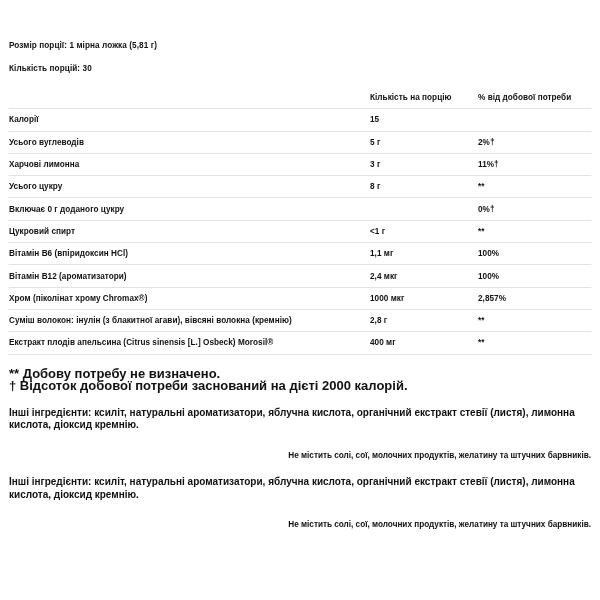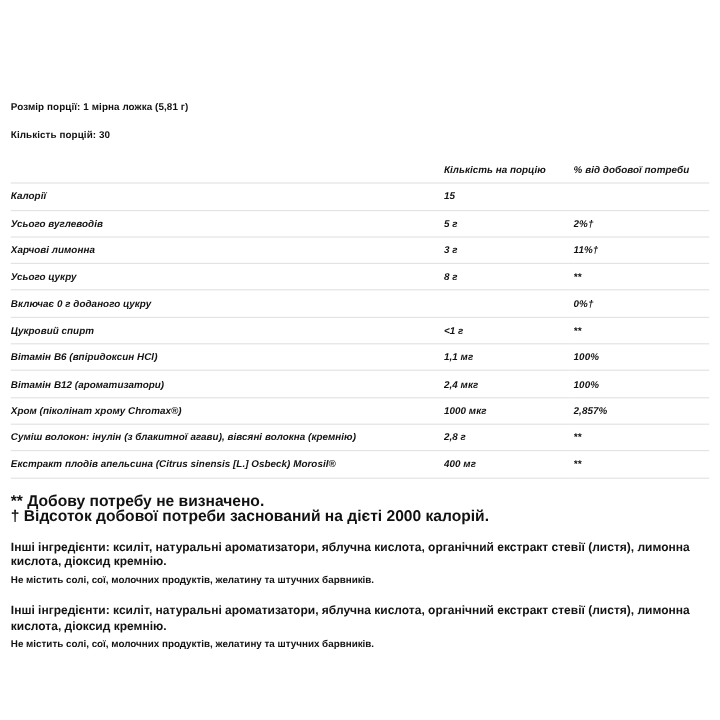--- a/index.html
+++ b/index.html
@@ -18,21 +18,21 @@
   .page {
     position: relative;
     width: 600px;
     height: 600px;
     box-sizing: border-box;
     padding: 0 9px;
   }
 
   
   .serving-block {
-    padding-top: 84px;
+    padding-top: 40px;
   }
   .serving-line {
     font-size: 8.2px;
     font-weight: bold;
     line-height: 11px;
     letter-spacing: 0.01em;
     color: #111111;
   }
   .serving-line.second {
     margin-top: 12px;
@@ -54,21 +54,20 @@
     font-size: 8.2px;
     font-weight: bold;
     text-align: left;
     padding: 0;
     height: 21.3px;
     vertical-align: middle;
     color: #111111;
     letter-spacing: 0.005em;
     white-space: nowrap;
     overflow: hidden;
-    font-style: italic;
   }
   .nutrition-table thead th {
     border-bottom: 1px solid #e3e3e3;
   }
   .nutrition-table tbody td {
     border-bottom: 1px solid #e3e3e3;
   }
   .nutrition-table tbody tr:last-child td {
     border-bottom: 1px solid #e3e3e3;
   }
@@ -96,21 +95,22 @@
     font-weight: bold;
     line-height: 12.5px;
     color: #111111;
     max-width: 574px;
   }
   .allergen-text {
     font-size: 8.2px;
     font-weight: bold;
     line-height: 12.5px;
     color: #111111;
-    margin-top: 2px;
+    margin-top: 18px;
+    text-align: right;
   }
 </style>
 </head>
 <body>
 
 <div class="page">
 
   <div class="serving-block">
     <div class="serving-line">Розмір порції: 1 мірна ложка (5,81 г)</div>
     <div class="serving-line second">Кількість порцій: 30</div>

